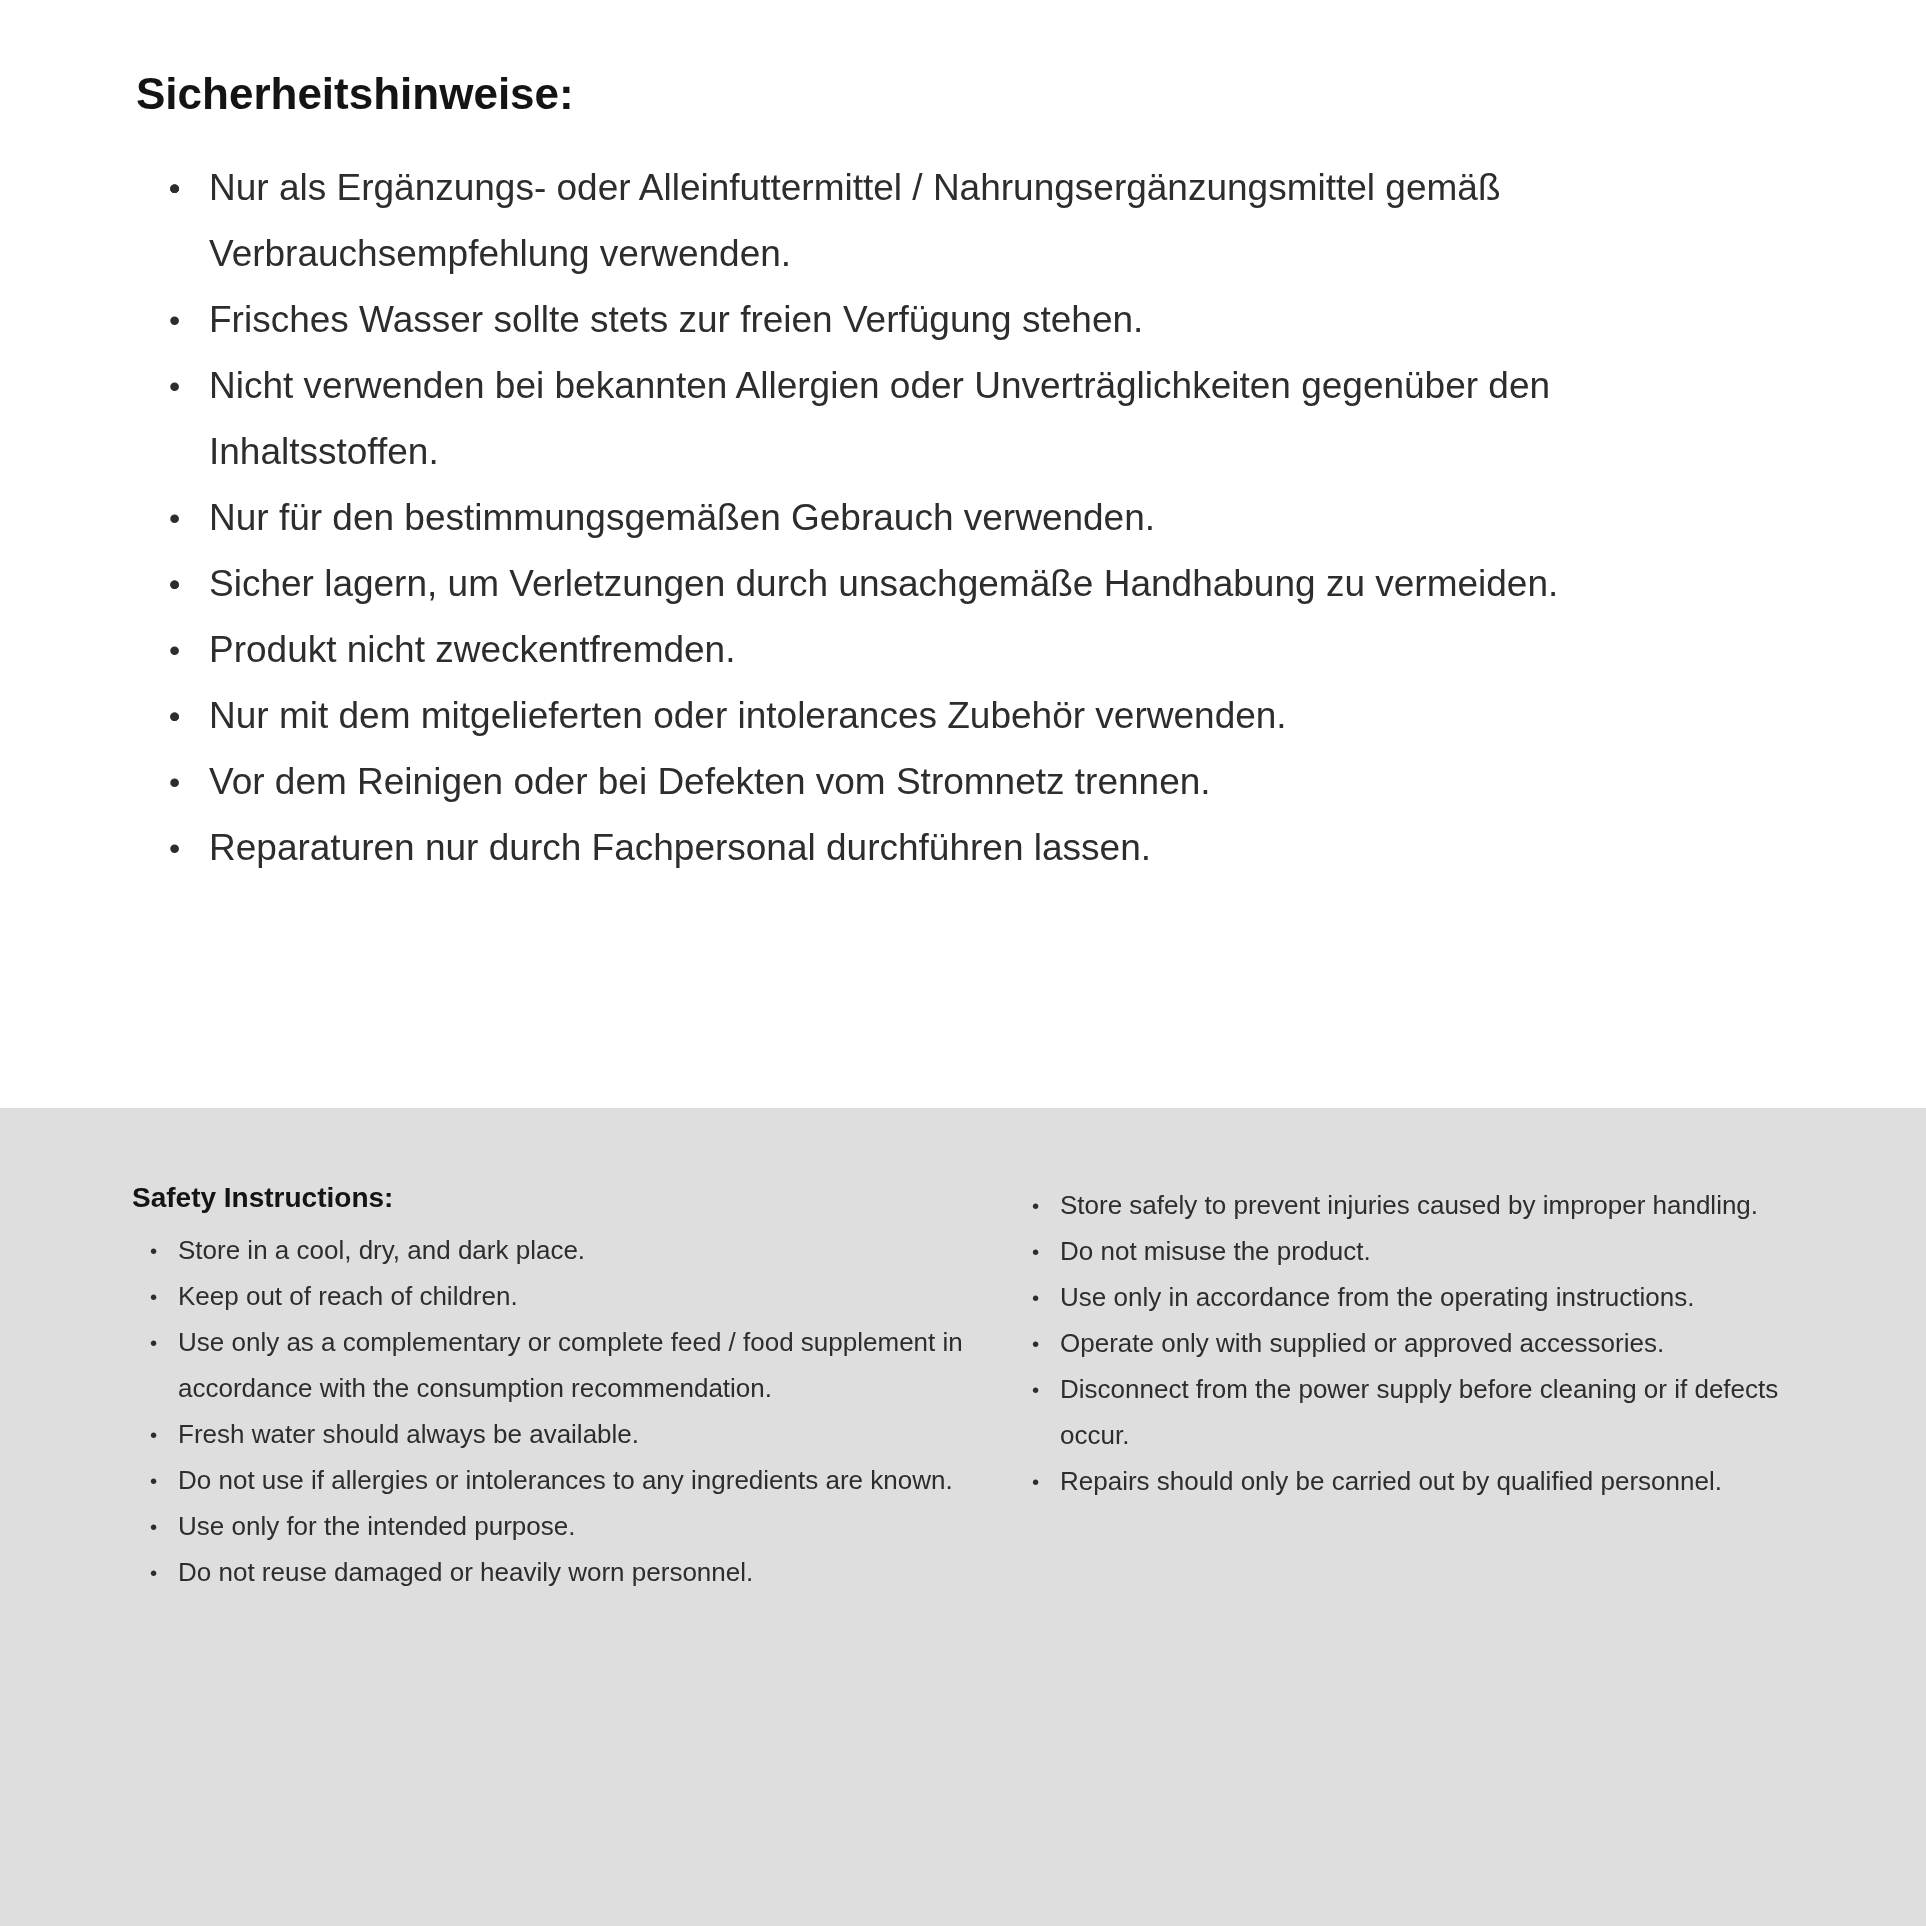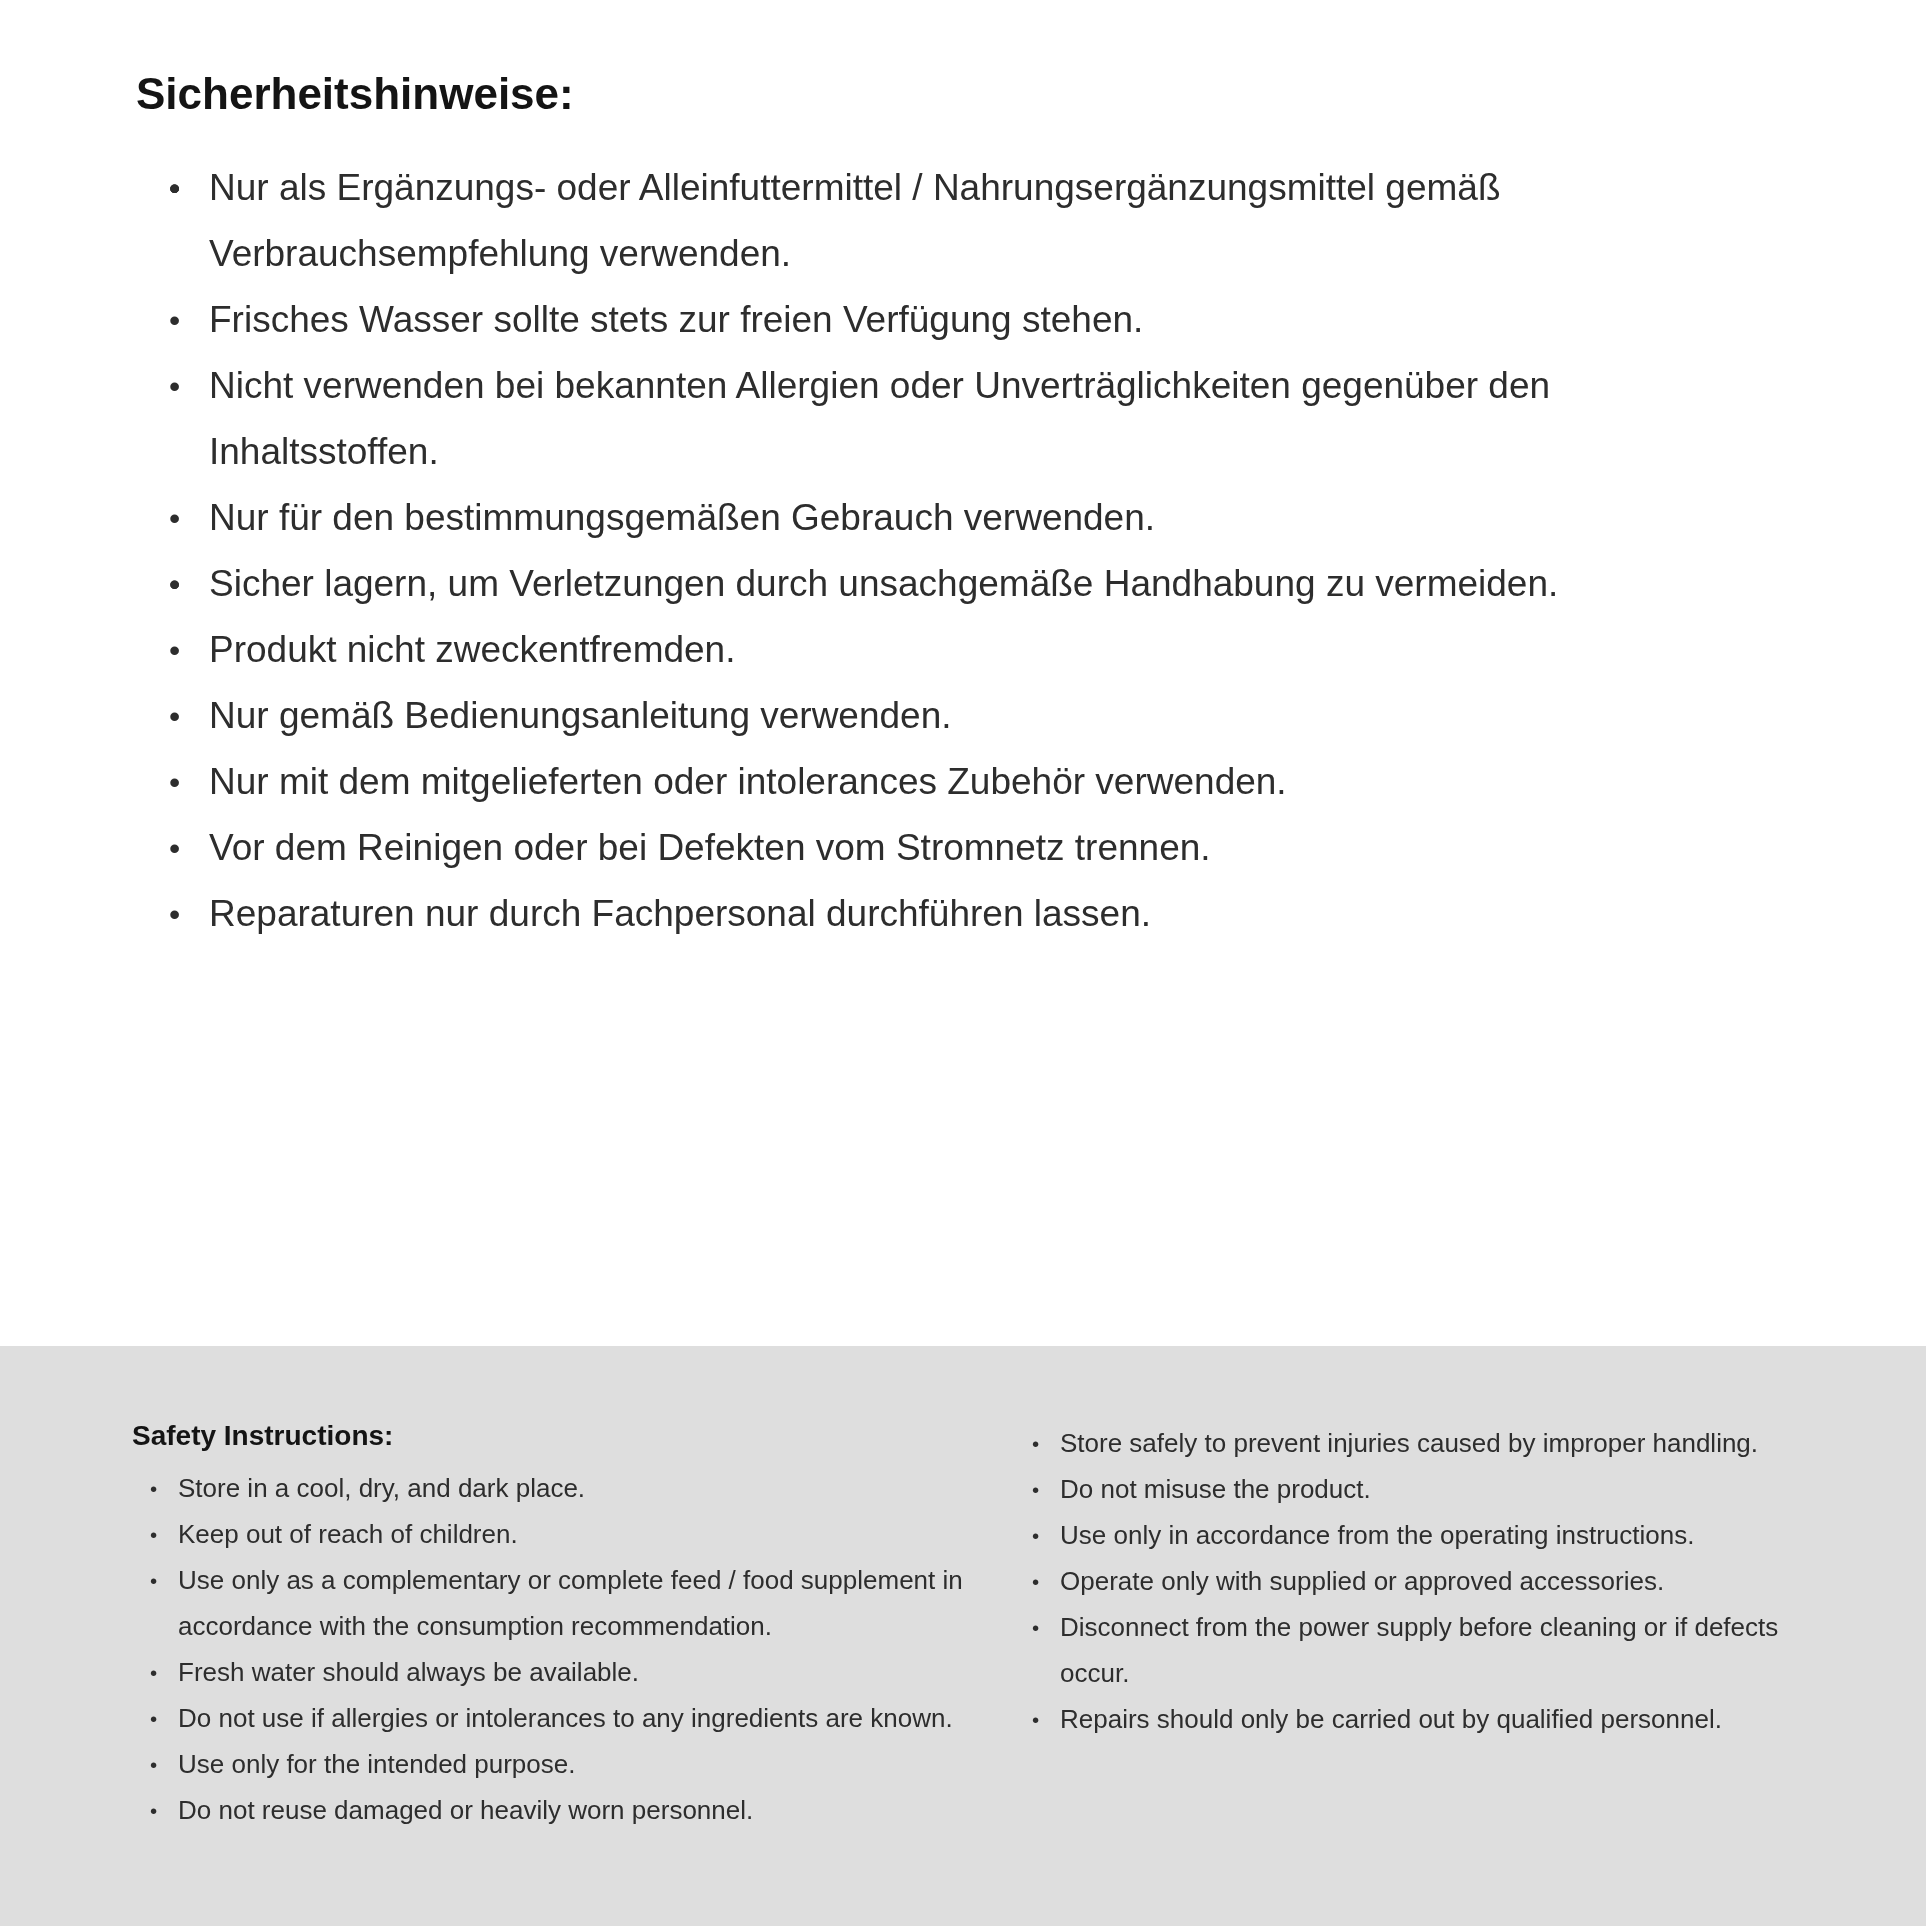--- a/index.html
+++ b/index.html
@@ -16,21 +16,21 @@
   .page {
     width: 1926px;
     height: 1926px;
     display: flex;
     flex-direction: column;
     overflow: hidden;
   }
 
   
   .german-section {
-    height: 1346px;
+    height: 1108px;
     box-sizing: border-box;
     background: #ffffff;
     padding: 69px 96px 0 136px;
   }
   .german-section h1 {
     margin: 0;
     font-size: 44px;
     font-weight: 700;
     color: #141414;
   }
@@ -135,21 +135,20 @@
       <li>
         <span class="marker">•</span>
         <span>Sicher lagern, um Verletzungen durch unsachgemäße Handhabung zu vermeiden.</span>
       </li>
       <li>
         <span class="marker">•</span>
         <span>Produkt nicht zweckentfremden.</span>
       </li>
       <li>
         <span class="marker">•</span>
-        <span>Nur gemäß Bedienungsanleitung verwenden.</span>
       </li>
       <li>
         <span class="marker">•</span>
         <span>Nur mit dem mitgelieferten oder intolerances Zubehör verwenden.</span>
       </li>
       <li>
         <span class="marker">•</span>
         <span>Vor dem Reinigen oder bei Defekten vom Stromnetz trennen.</span>
       </li>
       <li>

